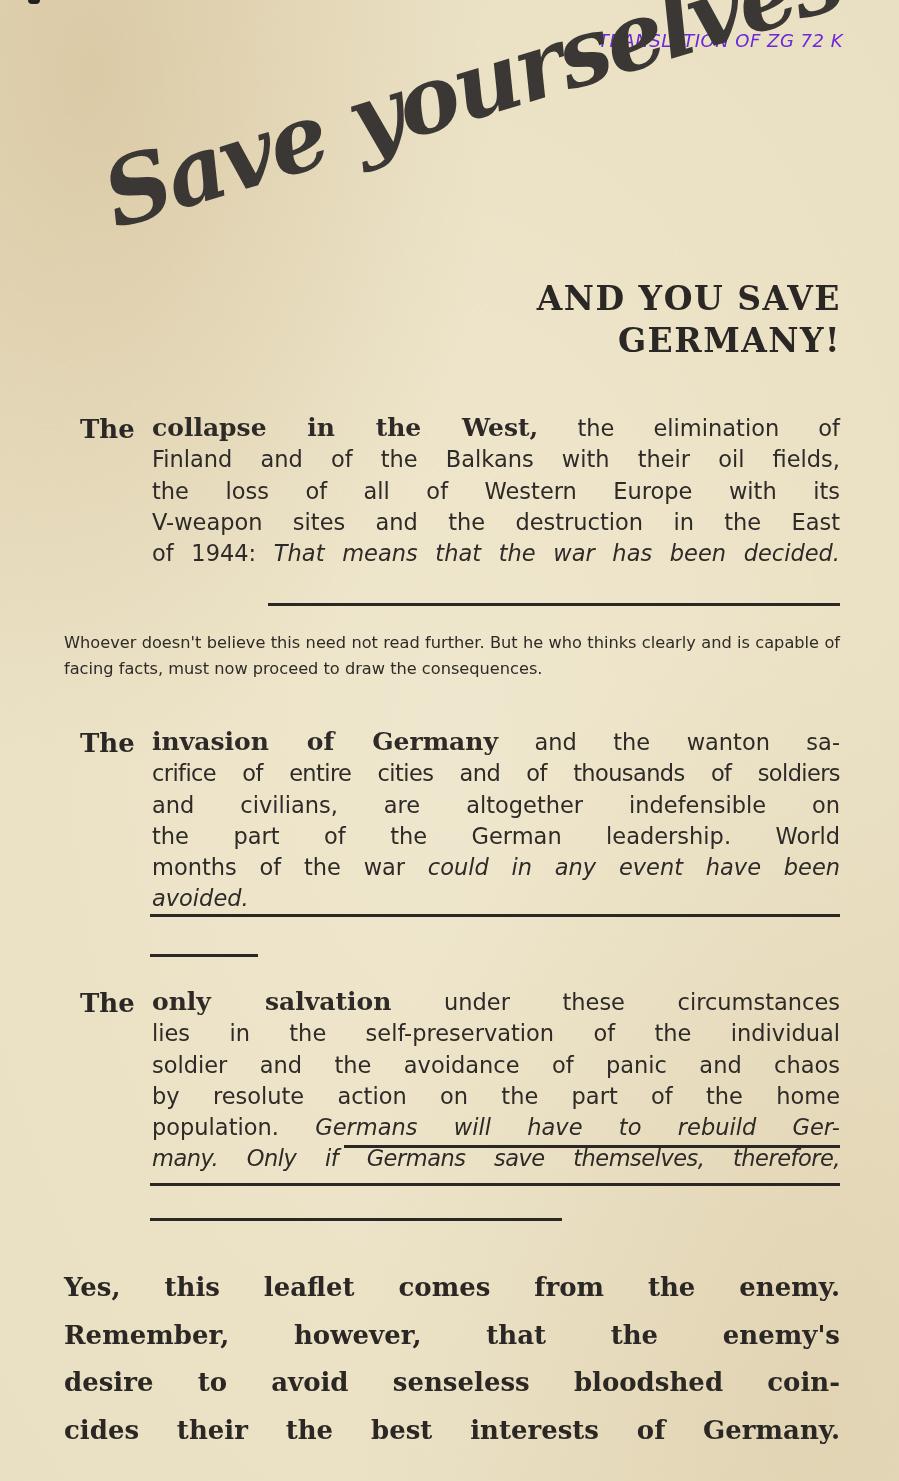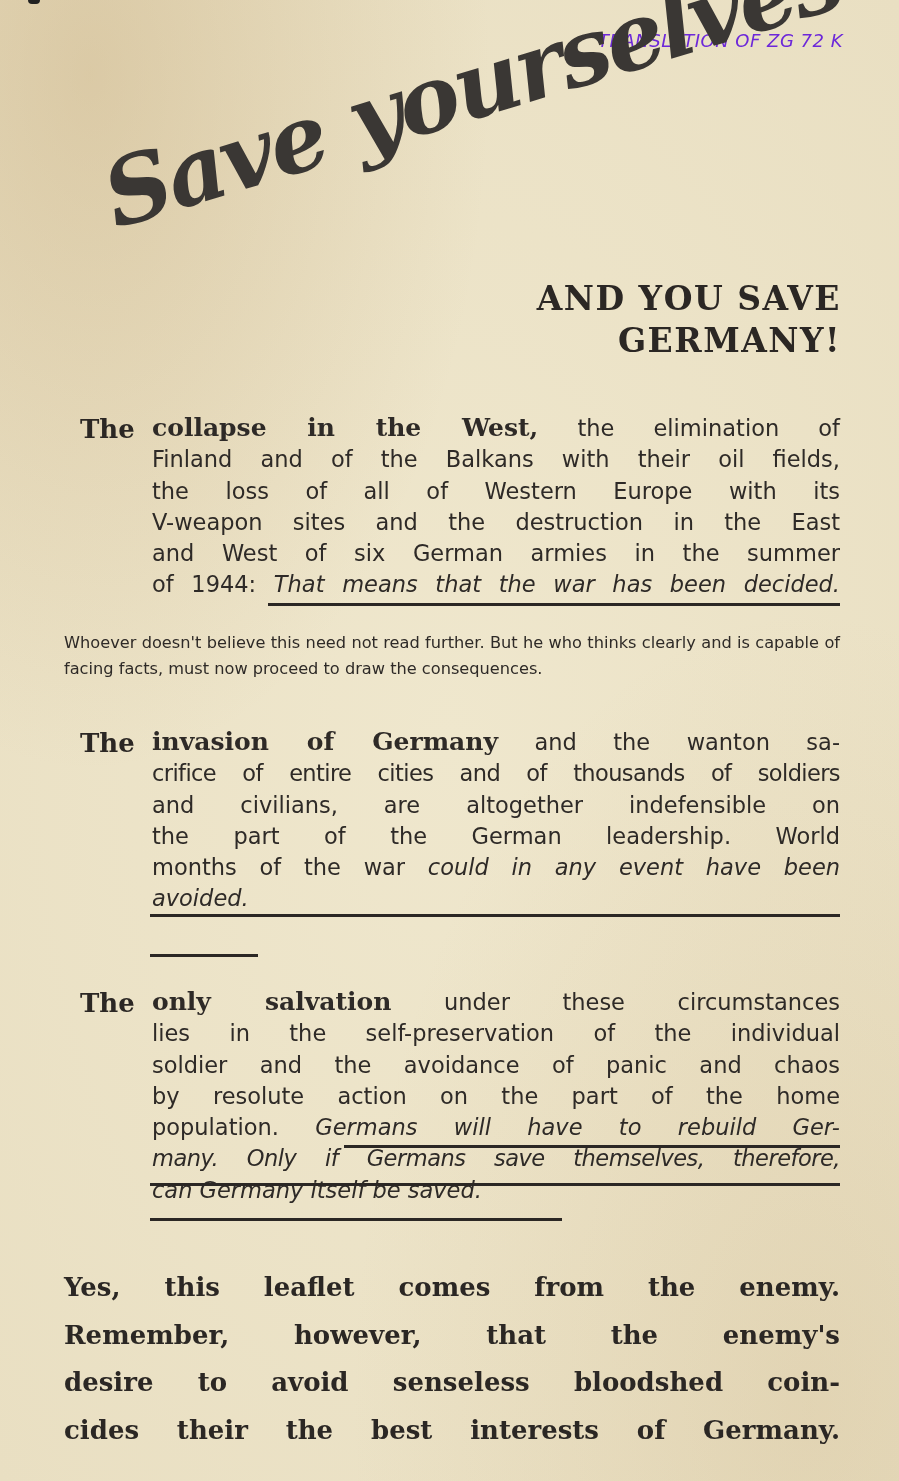--- a/index.html
+++ b/index.html
@@ -159,21 +159,20 @@
   <div class="para" style="top:412px;">
     <span class="lead" style="top:2px;">The</span>
     <div class="body-block">
       <span class="justify-line">
         <span class="lead-rest">collapse in the West,</span>
         <span>the elimination of</span>
       </span>
       <span class="justify-line">Finland and of the Balkans with their oil fields,</span>
       <span class="justify-line">the loss of all of Western Europe with its</span>
       <span class="justify-line">V-weapon sites and the destruction in the East</span>
-      <span class="justify-line">and West of six German armies in the summer</span>
       <span class="justify-line">
         <span>of 1944: </span><span class="emph">That means that the war has been decided.</span>
       </span>
     </div>
   </div>
   <div class="rule" style="left:268px; top:603px; width:572px;"></div>
 
   <div class="small-para">Whoever doesn't believe this need not read further.  But he who thinks clearly and is capable of facing facts, must now proceed to draw the consequences.</div>
 
   <div class="para" style="top:726px;">
@@ -205,23 +204,20 @@
         <span>under these circumstances</span>
       </span>
       <span class="justify-line">lies in the self-preservation of the individual</span>
       <span class="justify-line">soldier and the avoidance of panic and chaos</span>
       <span class="justify-line">by resolute action on the part of the home</span>
       <span class="justify-line">
         <span>population. </span><span class="emph">Germans will have to rebuild Ger-</span>
       </span>
       <span class="justify-line" style="letter-spacing:-0.5px;">
         <span class="emph">many.  Only if Germans save themselves, therefore,</span>
-      </span>
-      <span class="left-line">
-        <span class="emph">can Germany itself be saved.</span>
       </span>
     </div>
   </div>
   <div class="rule" style="left:344px; top:1145px; width:496px;"></div>
   <div class="rule" style="left:150px; top:1183px; width:690px;"></div>
   <div class="rule" style="left:150px; top:1218px; width:412px;"></div>
 
   <div class="closing">
     <span class="justify-line">Yes, this leaflet comes from the enemy.</span>
     <span class="justify-line">Remember, however, that the enemy's</span>

